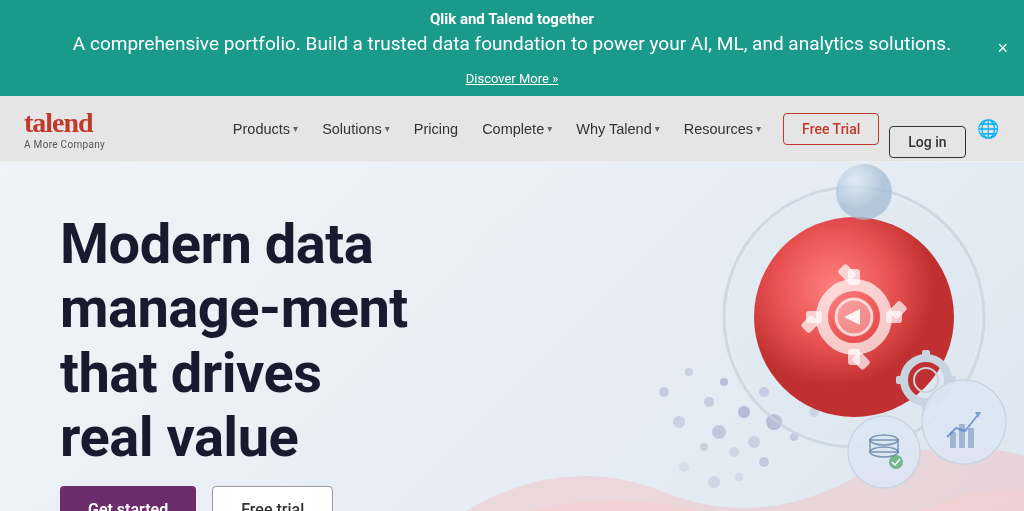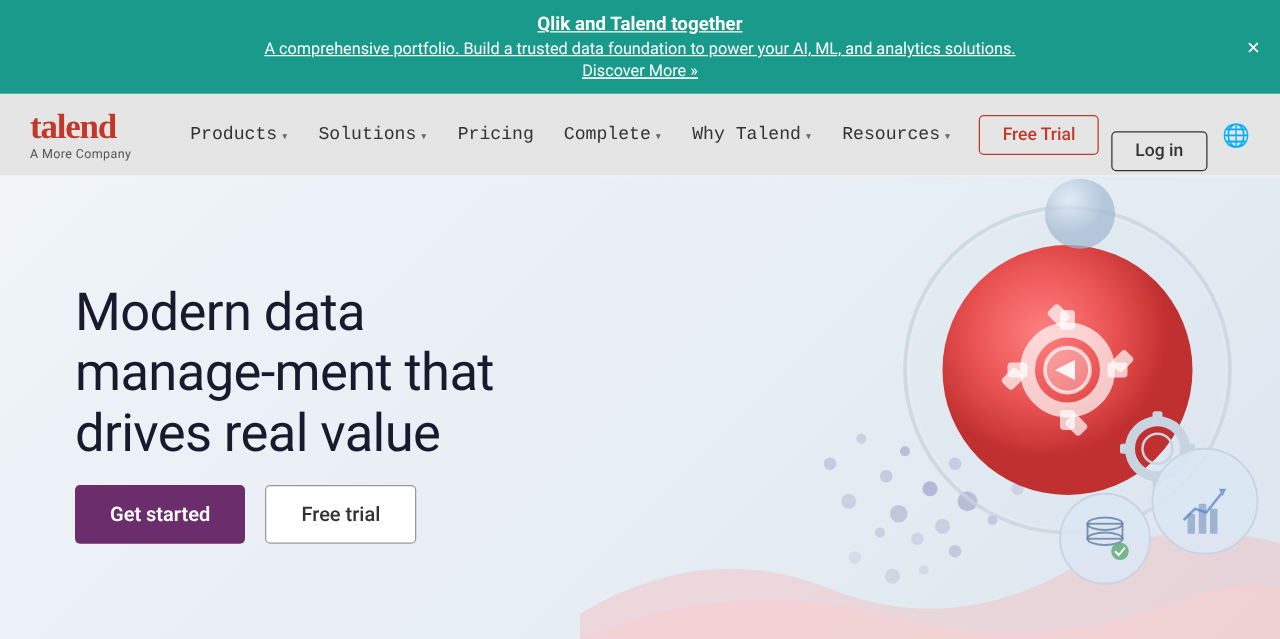--- a/index.html
+++ b/index.html
@@ -6,44 +6,43 @@
     body { font-family: -apple-system, BlinkMacSystemFont, 'Segoe UI', Roboto, sans-serif; overflow-x: hidden; width: 1024px; }
 
     
     .banner {
       background-color: #1a9a8a;
       color: white;
       text-align: center;
       padding: 10px 56px;
       position: relative;
       font-size: 14px;
-      text-decoration: underline;
     }
     .banner-title { font-weight: 700; font-size: 15px; margin-bottom: 4px; }
-    .banner-sub { font-size: 13px; margin-bottom: 2px; }
+    .banner-sub { font-size: 19px; margin-bottom: 15px; }
     .banner-link { color: white; text-decoration: underline; font-size: 13px; cursor: pointer; }
     .banner-close {
       position: absolute; right: 16px; top: 50%; transform: translateY(-50%);
       background: none; border: none; color: white; font-size: 18px; cursor: pointer; line-height: 1;
     }
 
     
     nav {
       display: flex; align-items: center; padding: 0 24px;
       height: 66px; background: #e5e5e5; border-bottom: 1px solid #eee;
     }
     .logo-area { display: flex; flex-direction: column; margin-right: auto; }
     .logo-text { color: #c0392b; font-size: 28px; font-weight: 700; letter-spacing: -1px; font-family: Georgia, serif; }
     .logo-sub { color: #555; font-size: 10px; letter-spacing: 0.3px; }
     .nav-links { display: flex; align-items: center; gap: 4px; }
     .nav-item {
-      display: flex; align-items: flex-end; gap: 3px;
+      display: flex; align-items: center; gap: 3px;
       padding: 8px 10px; font-size: 14.5px; color: #333;
       cursor: pointer; white-space: nowrap; border: none; background: none;
-      font-family: Liberation Mono, monospace;
+      font-family: Liberation Sans, sans-serif;
     }
     .chevron { font-size: 10px; color: #666; }
     .nav-btn-free {
       border: 1.5px solid #c0392b; color: #c0392b; background: none;
       padding: 7px 18px; border-radius: 4px; font-size: 14px; cursor: pointer;
       margin-left: 8px; font-family: inherit; font-weight: 500;
     }
     .nav-btn-login {
       border: 1.5px solid #333; color: #333; background: none;
       padding: 7px 18px; border-radius: 4px; font-size: 14px; cursor: pointer;
@@ -57,21 +56,21 @@
     
     .hero {
       position: relative; min-height: 380px; overflow: hidden;
       background: linear-gradient(135deg, #f0f4f8 0%, #e8eef5 50%, #dce6ef 100%);
       display: flex; align-items: center;
     }
     .hero-content {
       padding: 50px 60px; max-width: 480px; position: relative; z-index: 2;
     }
     .hero-title {
-      font-size: 42px; font-weight: 400; color: #1a1a2e; line-height: 1.15;
+      font-size: 56px; font-weight: 700; color: #1a1a2e; line-height: 1.15;
       margin-bottom: 16px; letter-spacing: -0.5px;
     }
     .hero-subtitle {
       font-size: 17px; color: #444; margin-bottom: 36px; font-weight: 400;
     }
     .hero-buttons { display: flex; gap: 16px; align-items: center; }
     .btn-primary {
       background: #6b2d6b; color: white; border: none;
       padding: 14px 28px; border-radius: 4px; font-size: 16px;
       cursor: pointer; font-weight: 600; font-family: inherit;

